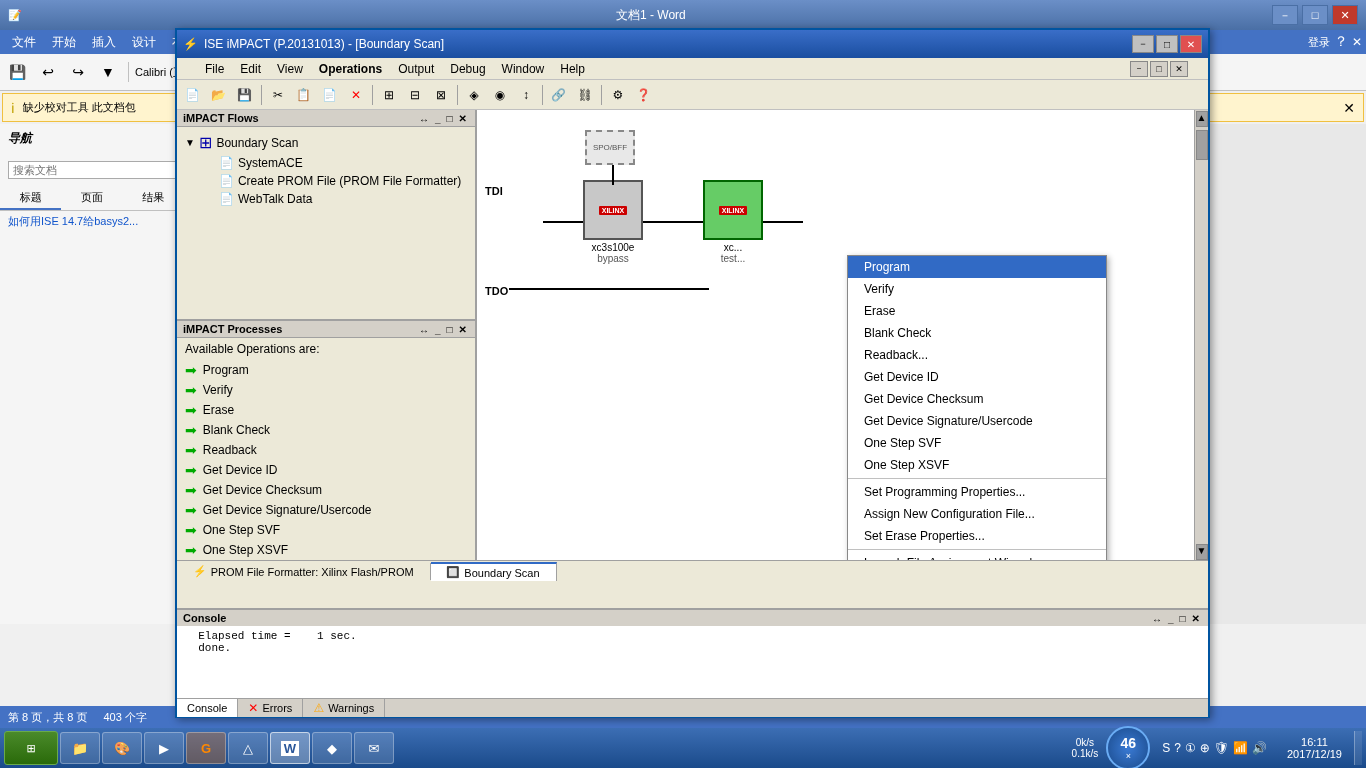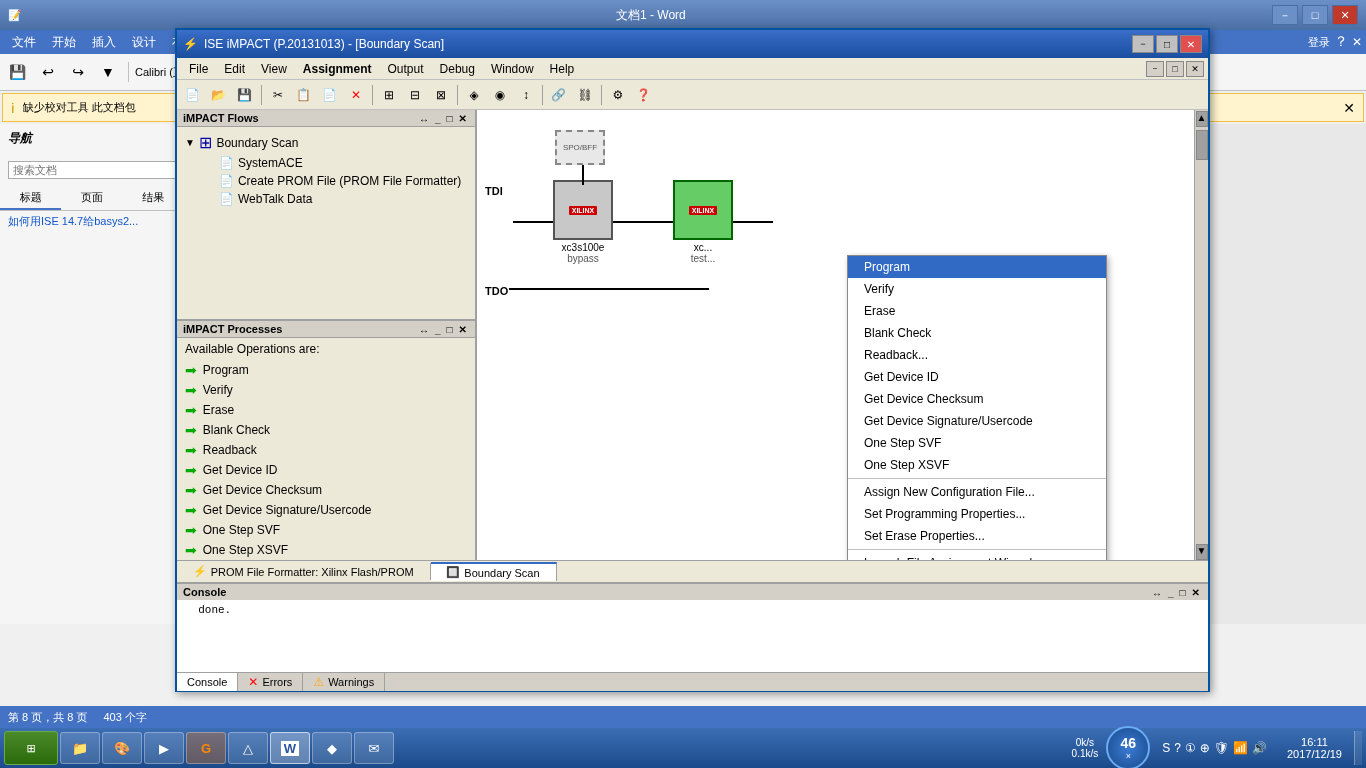--- a/index.html
+++ b/index.html
@@ -37,21 +37,21 @@
     .impact-window { position: absolute; top: 28px; left: 175px; width: 1035px; background: #ece9d8; border: 2px solid #0054a0; box-shadow: 2px 2px 8px rgba(0,0,0,0.4); }
 
     
     .impact-titlebar { height: 28px; background: linear-gradient(to bottom, #3a6ec8, #1a4ea0); display: flex; align-items: center; padding: 0 6px; color: white; font-size: 12px; }
     .impact-titlebar .title { flex: 1; }
     .impact-titlebar .win-controls { display: flex; gap: 2px; }
     .impact-titlebar .win-btn { width: 22px; height: 18px; background: #c0c0c0; border: 1px solid #888; font-size: 10px; cursor: pointer; display: flex; align-items: center; justify-content: center; color: #000; }
     .impact-titlebar .win-btn.close { background: #e05050; color: white; }
 
     
-    .impact-menubar { display: flex; align-items: center; background: #ece9d8; height: 22px; padding: 0 4px; border-bottom: 1px solid #c0c0c0; }
+    .impact-menubar { display: flex; align-items: center; background: #ece9d8; height: 22px; padding: 0 20px; border-bottom: 1px solid #c0c0c0; }
     .impact-menu-item { font-size: 12px; padding: 2px 8px; cursor: pointer; color: #000; }
 
     
     .impact-toolbar { display: flex; align-items: center; background: #ece9d8; height: 30px; padding: 2px 4px; border-bottom: 1px solid #c0c0c0; gap: 2px; }
     .impact-tool-btn { width: 24px; height: 24px; border: 1px solid transparent; background: transparent; cursor: pointer; display: flex; align-items: center; justify-content: center; font-size: 12px; }
     .impact-tool-sep { width: 1px; height: 20px; background: #a0a0a0; margin: 0 2px; }
 
     
     .impact-content { display: flex; height: 450px; }
 
@@ -82,21 +82,21 @@
     .context-menu-item { padding: 4px 16px; font-size: 12px; cursor: pointer; }
     .context-menu-item.active { background: #316ac5; color: white; }
     .context-menu-sep { height: 1px; background: #c0c0c0; margin: 2px 0; }
 
     
     .impact-statusbar { height: 22px; background: #ece9d8; border-top: 1px solid #a0a0a0; display: flex; align-items: center; }
     .status-tab { padding: 2px 16px; font-size: 11px; border-right: 1px solid #a0a0a0; cursor: pointer; display: flex; align-items: center; gap: 4px; }
     .status-tab.active { background: white; border-top: 2px solid #316ac5; }
 
     
-    .impact-console { height: 108px; border-top: 2px solid #a0a0a0; }
+    .impact-console { height: 108px; border-top: 2px solid #a0a0a0; margin-top: 26px; }
     .console-header { background: #d4d0c8; padding: 2px 6px; font-size: 11px; font-weight: bold; display: flex; align-items: center; justify-content: space-between; }
     .console-body { background: white; height: calc(120px - 22px - 26px); padding: 4px 8px; font-family: 'Courier New', monospace; font-size: 11px; overflow-y: auto; }
     .console-tabs { display: flex; background: #d4d0c8; border-top: 1px solid #a0a0a0; }
     .console-tab { padding: 2px 10px; font-size: 11px; cursor: pointer; border-right: 1px solid #a0a0a0; display: flex; align-items: center; gap: 4px; }
     .console-tab.active { background: white; }
 
     
     .taskbar { position: absolute; bottom: 0; left: 0; right: 0; height: 40px; background: linear-gradient(to bottom, #3c6eb4, #1a4a8a); display: flex; align-items: center; padding: 0 4px; gap: 2px; }
     .taskbar-start { width: 54px; height: 34px; background: linear-gradient(to bottom, #4a8a2a, #2a6a0a); border-radius: 3px; display: flex; align-items: center; justify-content: center; color: white; font-size: 11px; cursor: pointer; border: 1px solid #6aaa4a; }
     .taskbar-btn { height: 32px; min-width: 40px; background: rgba(255,255,255,0.15); border: 1px solid rgba(255,255,255,0.3); border-radius: 3px; display: flex; align-items: center; justify-content: center; cursor: pointer; color: white; padding: 0 4px; gap: 2px; font-size: 13px; }
@@ -216,21 +216,21 @@
       <div class="win-btn">－</div>
       <div class="win-btn">□</div>
       <div class="win-btn close">✕</div>
     </div>
   </div>
 
   <div class="impact-menubar">
     <div class="impact-menu-item">File</div>
     <div class="impact-menu-item">Edit</div>
     <div class="impact-menu-item">View</div>
-    <div class="impact-menu-item" style="font-weight:bold;">Assignment</div>
+    <div class="impact-menu-item" style="font-weight:bold;">Operations</div>
     <div class="impact-menu-item">Output</div>
     <div class="impact-menu-item">Debug</div>
     <div class="impact-menu-item">Window</div>
     <div class="impact-menu-item">Help</div>
     <div style="margin-left:auto; display:flex; gap:2px;">
       <div class="impact-titlebar win-btn" style="width:18px; height:16px; background:#d4d0c8; border:1px solid #888; font-size:9px; display:flex; align-items:center; justify-content:center; cursor:pointer; color:#000;">－</div>
       <div class="impact-titlebar win-btn" style="width:18px; height:16px; background:#d4d0c8; border:1px solid #888; font-size:9px; display:flex; align-items:center; justify-content:center; cursor:pointer; color:#000;">□</div>
       <div class="impact-titlebar win-btn" style="width:18px; height:16px; background:#d4d0c8; border:1px solid #888; font-size:9px; display:flex; align-items:center; justify-content:center; cursor:pointer; color:#000;">✕</div>
     </div>
   </div>
@@ -351,21 +351,21 @@
           <span class="impact-process-arrow">➡</span>
           <span>One Step XSVF</span>
         </div>
       </div>
     </div>
 
     <div class="impact-canvas" style="position:relative;">
 
       <div style="position:absolute; top:75px; left:8px; font-size:11px; font-weight:bold;">TDI</div>
 
-      <div style="position:absolute; top:70px; left:36px; right:80px; display:flex; align-items:center;">
+      <div style="position:absolute; top:70px; left:66px; right:80px; display:flex; align-items:center;">
         <div style="height:2px; width:40px; background:#000;"></div>
 
         <div style="display:flex; flex-direction:column; align-items:center; position:relative;">
 
           <div style="width:50px; height:35px; border:2px dashed #888; background:#e8e8e8; display:flex; align-items:center; justify-content:center; font-size:8px; position:absolute; top:-50px; left:2px;">
             <span style="font-size:8px; color:#555;">SPO/BFF</span>
           </div>
           <div style="height:20px; width:2px; background:#000; position:absolute; top:-15px;"></div>
           <div style="width:60px; height:60px; border:2px solid #555; background:#c8c8c8; display:flex; flex-direction:column; align-items:center; justify-content:center; cursor:pointer;">
             <div style="background:#cc0000; color:white; font-size:7px; font-weight:bold; padding:1px 3px; border-radius:1px;">XILINX</div>
@@ -396,22 +396,22 @@
         <div class="context-menu-item">Verify</div>
         <div class="context-menu-item">Erase</div>
         <div class="context-menu-item">Blank Check</div>
         <div class="context-menu-item">Readback...</div>
         <div class="context-menu-item">Get Device ID</div>
         <div class="context-menu-item">Get Device Checksum</div>
         <div class="context-menu-item">Get Device Signature/Usercode</div>
         <div class="context-menu-item">One Step SVF</div>
         <div class="context-menu-item">One Step XSVF</div>
         <div class="context-menu-sep"></div>
+        <div class="context-menu-item">Set Programming Properties...</div>
         <div class="context-menu-item">Assign New Configuration File...</div>
-        <div class="context-menu-item">Set Programming Properties...</div>
         <div class="context-menu-item">Set Erase Properties...</div>
         <div class="context-menu-sep"></div>
         <div class="context-menu-item">Launch File Assignment Wizard</div>
 
       </div>
 
       <div class="scrollbar-v" style="position:absolute; right:0; top:0; bottom:0;">
         <div style="width:12px; height:16px; background:#a0a0a0; margin:1px; border:1px solid #888; font-size:10px; text-align:center;">▲</div>
         <div class="scroll-thumb"></div>
         <div style="margin-top:auto; width:12px; height:16px; background:#a0a0a0; border:1px solid #888; font-size:10px; text-align:center;">▼</div>
@@ -434,20 +434,21 @@
     <div class="console-header">
       <span>Console</span>
       <div class="impact-panel-controls">
         <span class="impact-panel-btn">↔</span>
         <span class="impact-panel-btn">_</span>
         <span class="impact-panel-btn">□</span>
         <span class="impact-panel-btn">✕</span>
       </div>
     </div>
     <div class="console-body">
+      <div>&nbsp;&nbsp;Elapsed time =&nbsp;&nbsp;&nbsp;&nbsp;1 sec.</div>
       <div>&nbsp;&nbsp;done.</div>
     </div>
     <div class="console-tabs">
       <div class="console-tab active">
         <span>Console</span>
       </div>
       <div class="console-tab">
         <span style="color:red; font-size:12px;">✕</span>
         <span>Errors</span>
       </div>

